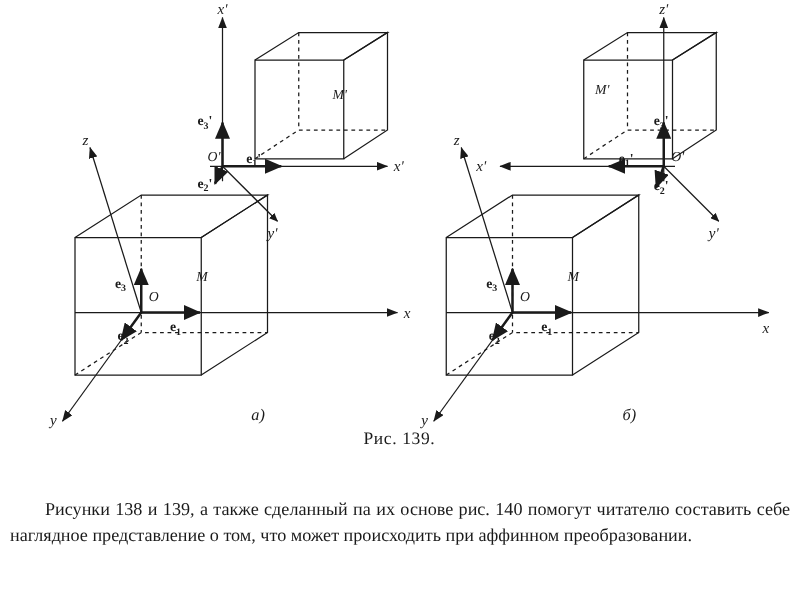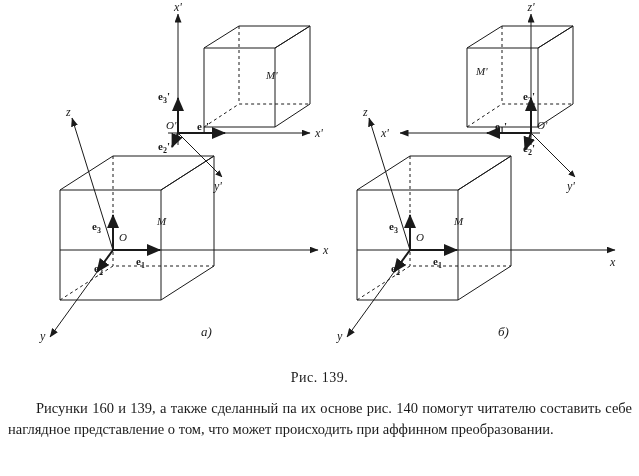--- a/index.html
+++ b/index.html
@@ -21,21 +21,21 @@
     top: 0;
     width: 639px;
     height: 356px;
   }
   #figure-area svg {
     display: block;
   }
   .fig-caption {
     position: absolute;
     left: 0;
-    top: 370px;
+    top: 344px;
     width: 639px;
     text-align: center;
     font-size: 14px;
     font-family: "Liberation Serif", serif;
     letter-spacing: 0.5px;
   }
   .body-text {
     position: absolute;
     left: 8px;
     top: 398px;
@@ -178,14 +178,14 @@
   <text x="391" y="272" font-weight="bold" font-size="11">e<tspan font-size="8" dy="3">2</tspan></text>
 
   <text x="498" y="336" font-style="italic" font-size="13">б)</text>
   </g>
 </svg>
 </div>
 
 <div class="fig-caption">Рис. 139.</div>
 
 <div class="body-text">
-  <p>Рисунки 160 и 139, а также сделанный па их основе рис. 140 помогут читателю составить себе наглядное представление о том, что может происходить при аффинном преобразовании.</p>
+  <p>Рисунки 138 и 139, а также сделанный па их основе рис. 140 помогут читателю составить себе наглядное представление о том, что может происходить при аффинном преобразовании.</p>
 </div>
 
 </body></html>

